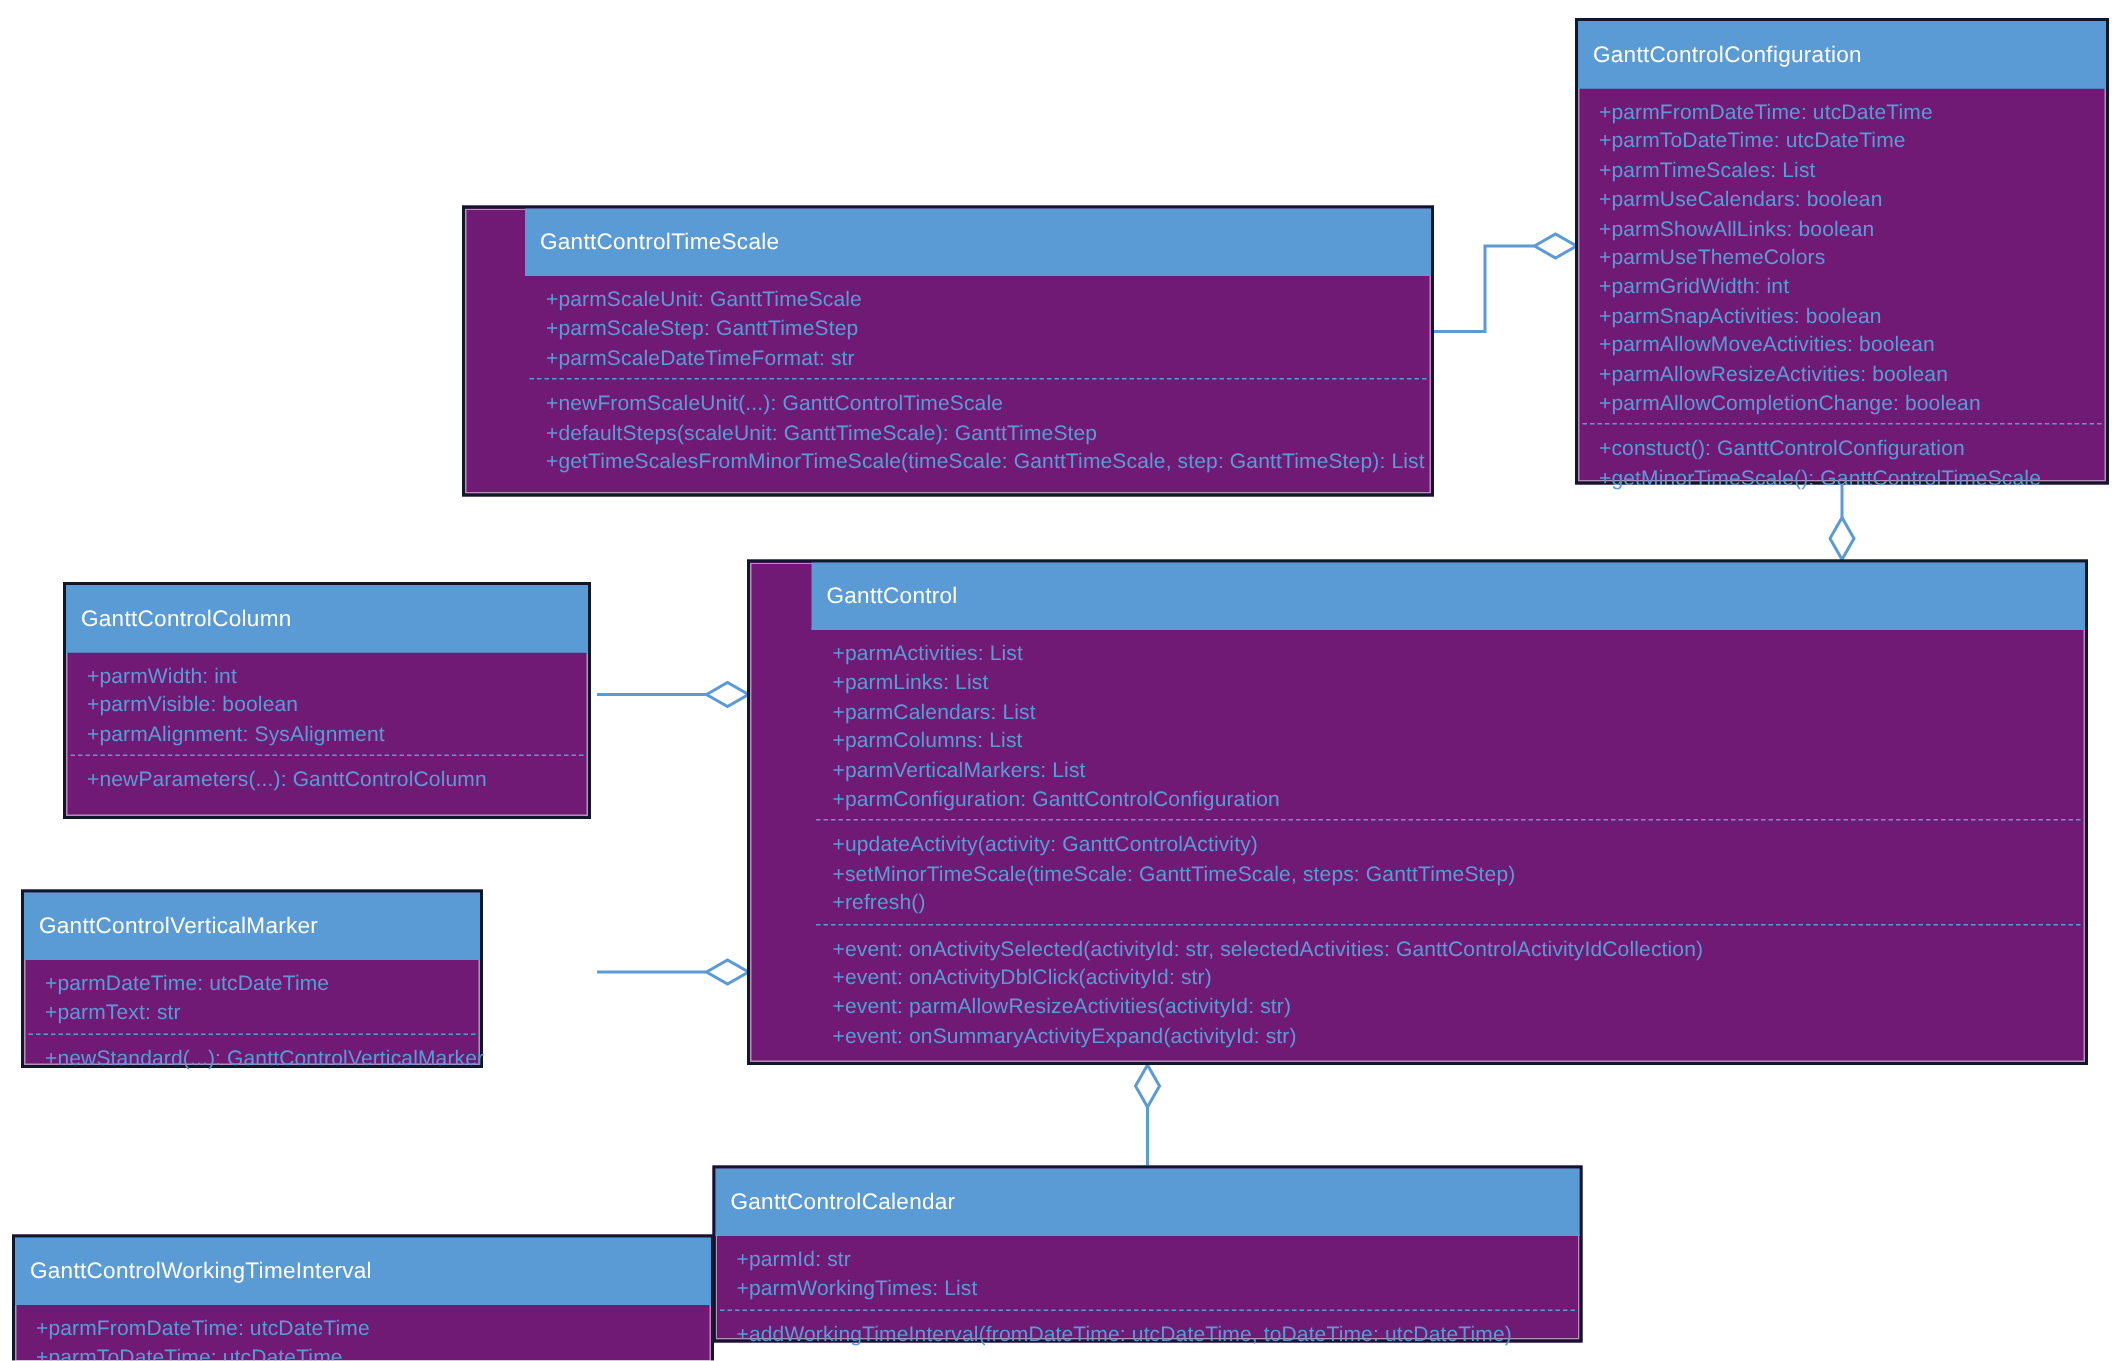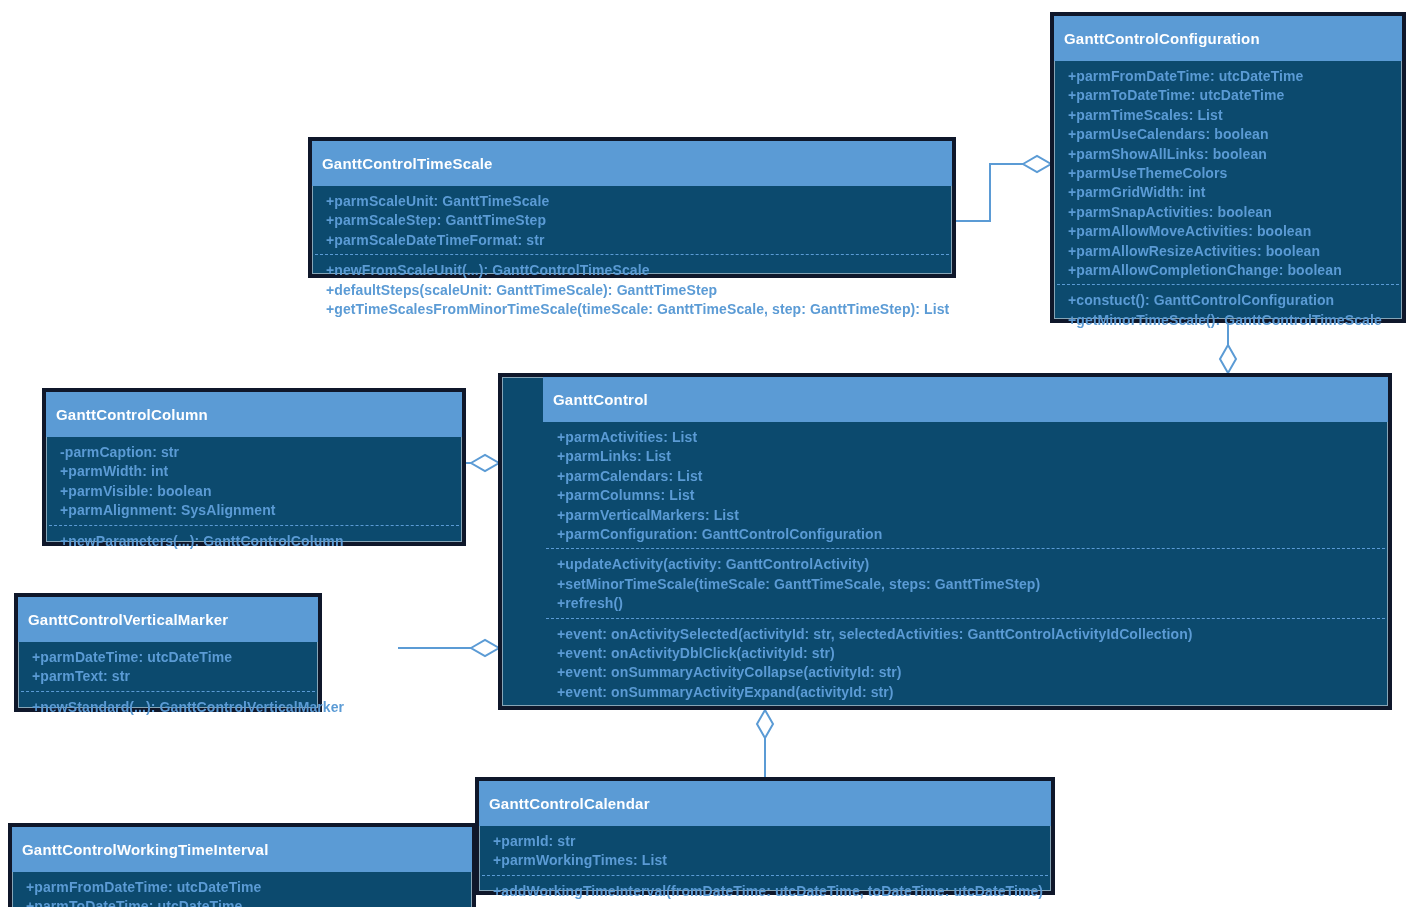--- a/index.html
+++ b/index.html
@@ -17,25 +17,24 @@
   }
   #connector-layer {
     position: absolute;
     left: 0; top: 0;
     width: 1410px;
     height: 907px;
     pointer-events: none;
   }
   .uml-class {
     position: absolute;
-    background: #0c4a6e;
-    border: 4px solid #0f172a;
+    background: #701a75;
+    border: 2px solid #0f172a;
     box-sizing: border-box;
     box-shadow: 0 0 0 1px rgba(255,255,255,0.5) inset;
-    font-weight: bold;
   }
   .uml-header {
     background: #5b9bd5;
     border-bottom: 1px solid #5b9bd5;
     color: #ffffff;
     font-size: 15px;
     letter-spacing: 0.2px;
     height: 45px;
     line-height: 45px;
     padding: 0 10px;
@@ -123,39 +122,38 @@
         <div class="member">+parmAllowResizeActivities: boolean</div>
         <div class="member">+parmAllowCompletionChange: boolean</div>
       </div>
     <hr class="divider">
     <div class="uml-section">
         <div class="member">+constuct(): GanttControlConfiguration</div>
         <div class="member">+getMinorTimeScale(): GanttControlTimeScale</div>
       </div>
   </div>
 
-  <div class="uml-class" style="left:308px; top:137px; width:648px; height:141px;">
+  <div class="uml-class" style="left:308px; top:137px; width:648px; height:194px;padding-left:40px;">
     <div class="uml-header">GanttControlTimeScale</div>
     <div class="uml-section">
         <div class="member">+parmScaleUnit: GanttTimeScale</div>
         <div class="member">+parmScaleStep: GanttTimeStep</div>
         <div class="member">+parmScaleDateTimeFormat: str</div>
       </div>
     <hr class="divider">
     <div class="uml-section">
         <div class="member">+newFromScaleUnit(...): GanttControlTimeScale</div>
         <div class="member">+defaultSteps(scaleUnit: GanttTimeScale): GanttTimeStep</div>
         <div class="member">+getTimeScalesFromMinorTimeScale(timeScale: GanttTimeScale, step: GanttTimeStep): List</div>
       </div>
   </div>
 
-  <div class="uml-class" style="left:42px; top:388px; width:424px; height:158px;">
+  <div class="uml-class" style="left:42px; top:388px; width:352px; height:158px;">
     <div class="uml-header">GanttControlColumn</div>
     <div class="uml-section">
-        <div class="member">-parmCaption: str</div>
         <div class="member">+parmWidth: int</div>
         <div class="member">+parmVisible: boolean</div>
         <div class="member">+parmAlignment: SysAlignment</div>
       </div>
     <hr class="divider">
     <div class="uml-section">
         <div class="member">+newParameters(...): GanttControlColumn</div>
       </div>
   </div>
 
@@ -172,21 +170,21 @@
     <hr class="divider">
     <div class="uml-section">
         <div class="member">+updateActivity(activity: GanttControlActivity)</div>
         <div class="member">+setMinorTimeScale(timeScale: GanttTimeScale, steps: GanttTimeStep)</div>
         <div class="member">+refresh()</div>
       </div>
     <hr class="divider">
     <div class="uml-section">
         <div class="member">+event: onActivitySelected(activityId: str, selectedActivities: GanttControlActivityIdCollection)</div>
         <div class="member">+event: onActivityDblClick(activityId: str)</div>
-        <div class="member">+event: onSummaryActivityCollapse(activityId: str)</div>
+        <div class="member">+event: parmAllowResizeActivities(activityId: str)</div>
         <div class="member">+event: onSummaryActivityExpand(activityId: str)</div>
       </div>
   </div>
 
   <div class="uml-class" style="left:14px; top:593px; width:308px; height:119px;">
     <div class="uml-header">GanttControlVerticalMarker</div>
     <div class="uml-section">
         <div class="member">+parmDateTime: utcDateTime</div>
         <div class="member">+parmText: str</div>
       </div>

